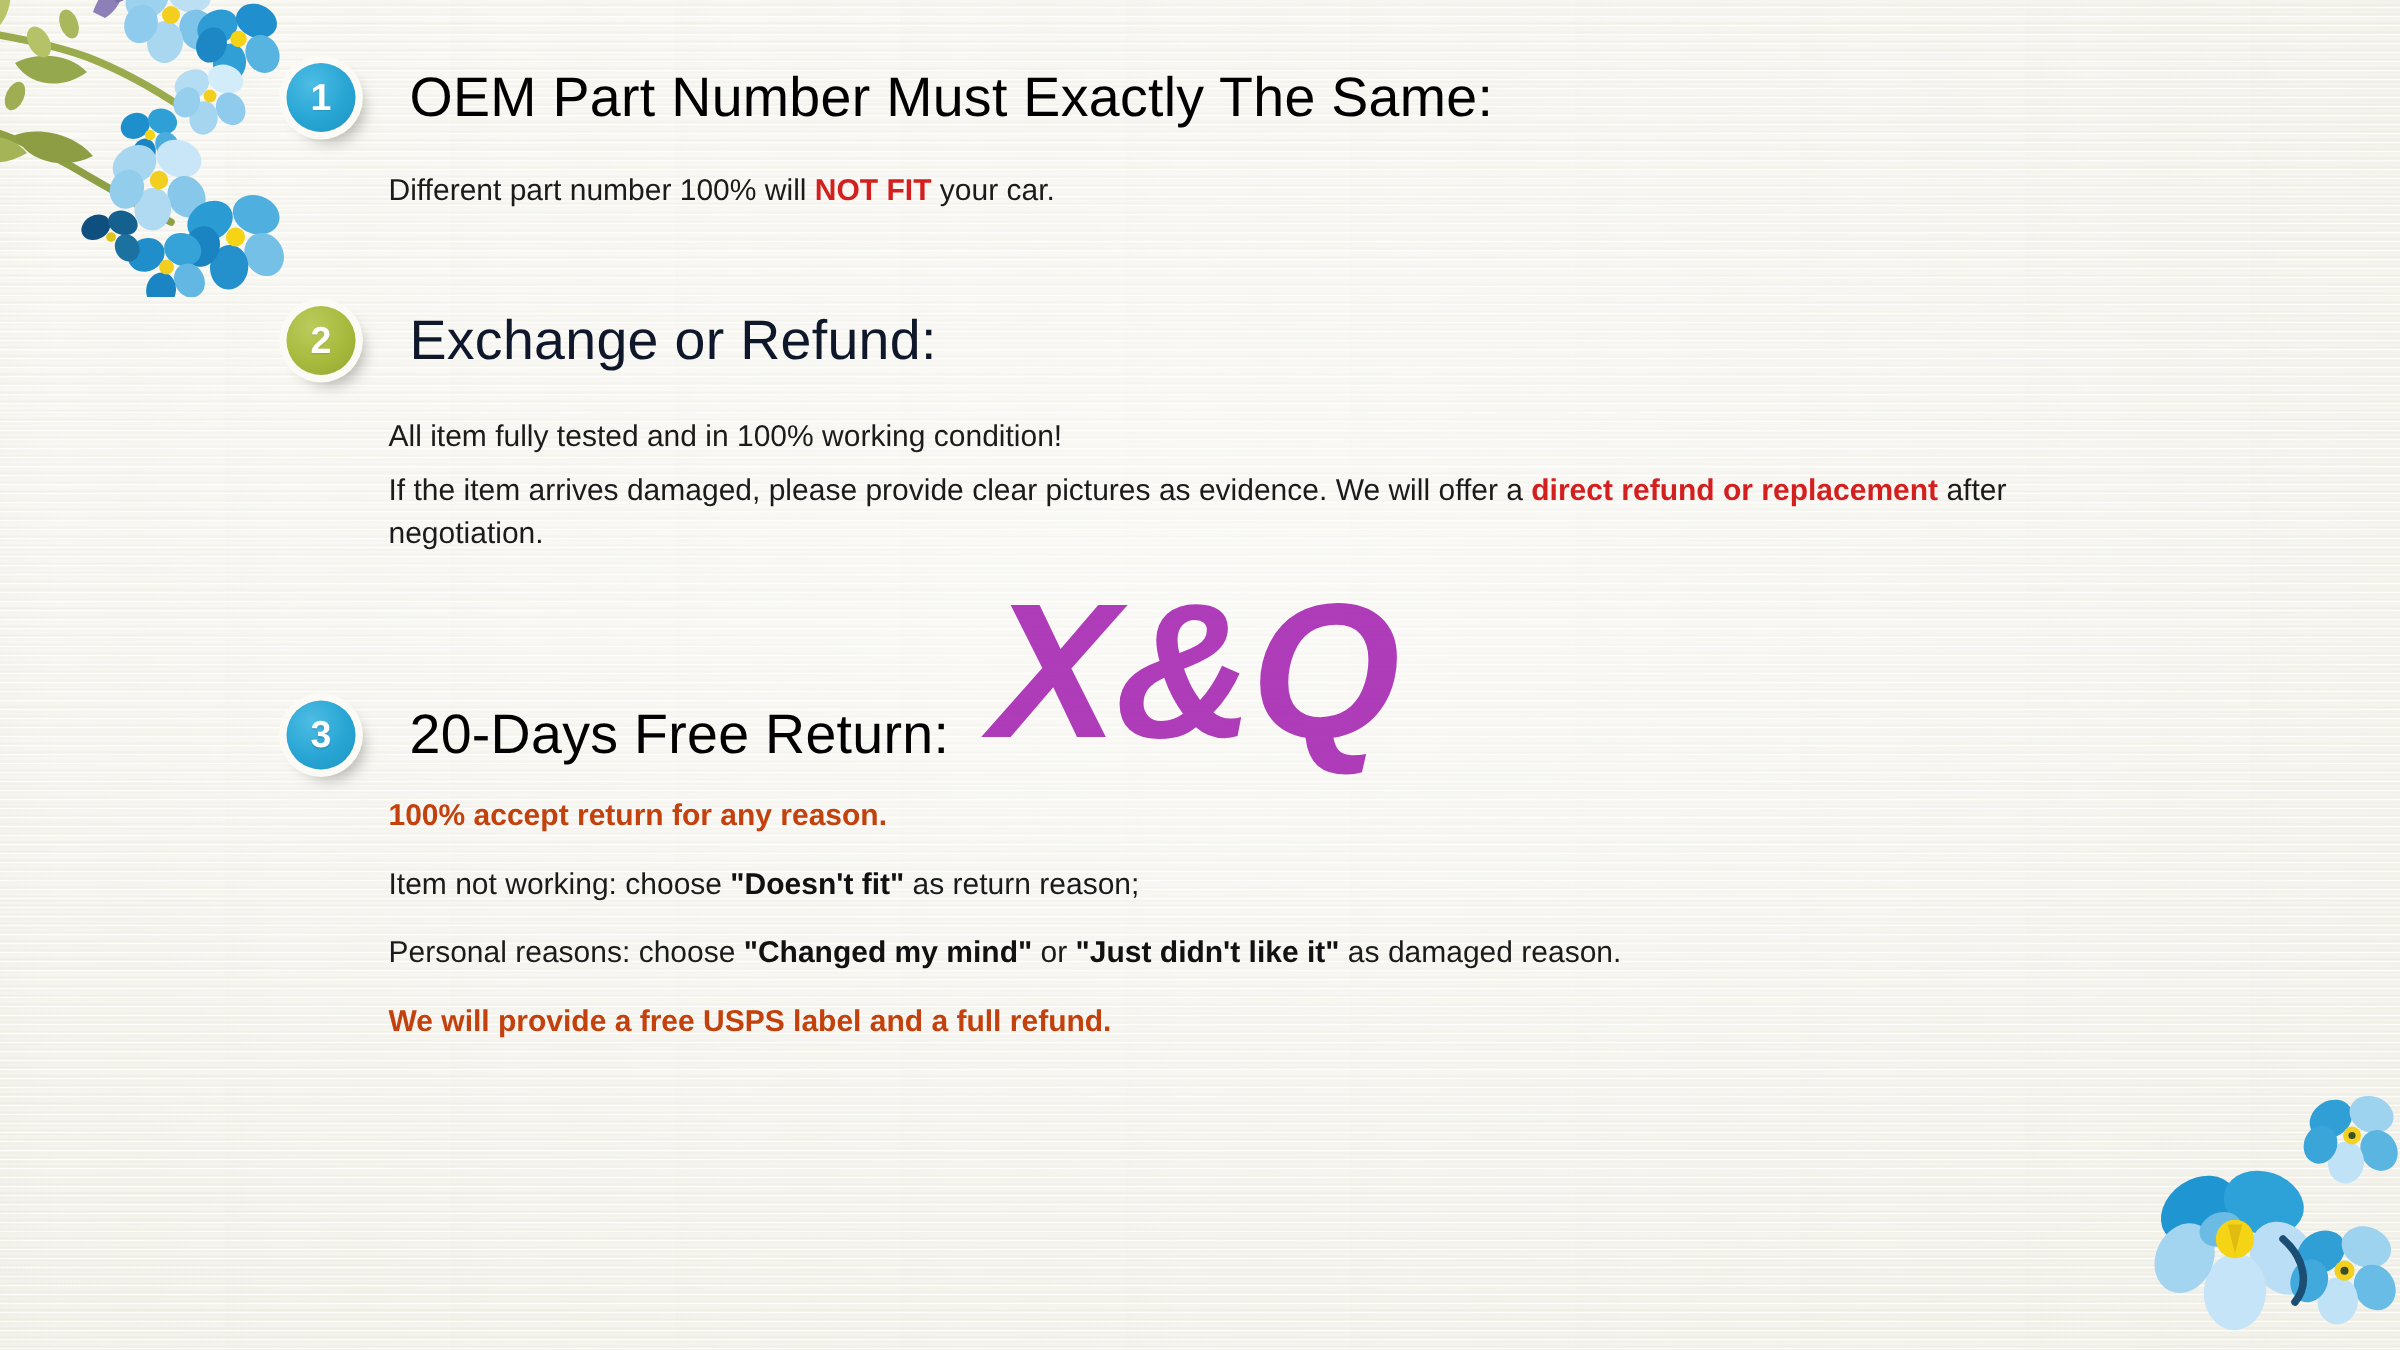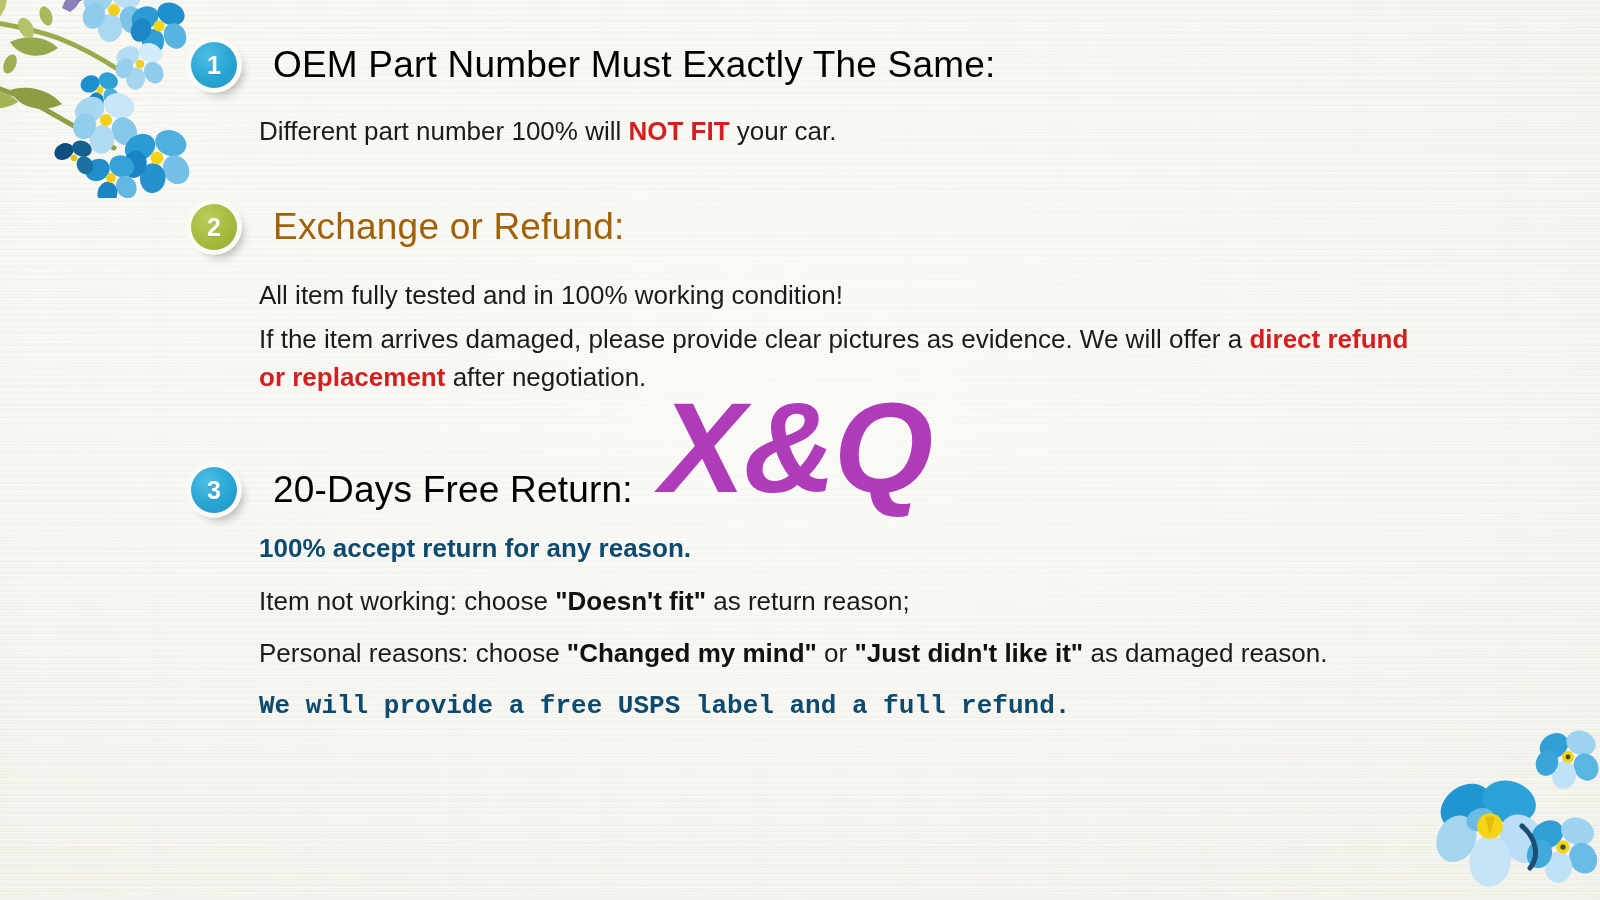--- a/index.html
+++ b/index.html
@@ -130,45 +130,45 @@
     font-size: 37px;
     line-height: 1.05;
     letter-spacing: 0.2px;
     white-space: nowrap;
     font-weight: normal;
     margin: 0;
     padding-left: 83px;
     font-family: "Liberation Sans", sans-serif;
   }
   .heading.blue  { color: #000000; }
-  .heading.olive { color: #a16207; }
+  .heading.olive { color: #0f172a; }
   .heading .b { font-weight: normal; }
 
   .body-line {
     position: relative;
     margin: 0;
     padding-left: 259px;
-    font-size: 26px;
+    font-size: 20px;
     line-height: 1.18;
     color: #1b1b1b;
     white-space: nowrap;
     font-family: "Liberation Sans", sans-serif;
   }
 
   .red      { color: #d41f1f; font-weight: bold; }
-  .red-dark { color: #0c4a6e; font-weight: bold; }
+  .red-dark { color: #c2410c; font-weight: bold; }
   .bk       { font-weight: bold; color: #111111; }
 
   #l1-1 { top: 0px; margin-top: 20px; }
   #l2-1 { margin-top: 22px; }
   #l2-2 { margin-top: 9px; line-height: 1.48; width: 1150px; white-space: normal; }
   #l3-1 { margin-top: 12px; }
   #l3-2 { margin-top: 22px; }
   #l3-3 { margin-top: 22px; }
-  #l3-4 { margin-top: 22px; font-family: Liberation Mono, monospace; }
+  #l3-4 { margin-top: 22px; }
 
   
   .flowers-tl { position: absolute; left: -46px; top: -32px; width: 270px; height: 230px; pointer-events: none; }
   .flowers-br { position: absolute; left: 1396px; top: 714px; width: 215px; height: 190px; pointer-events: none; }
 </style>
 </head>
 <body>
 
 <div class="canvas">
 

